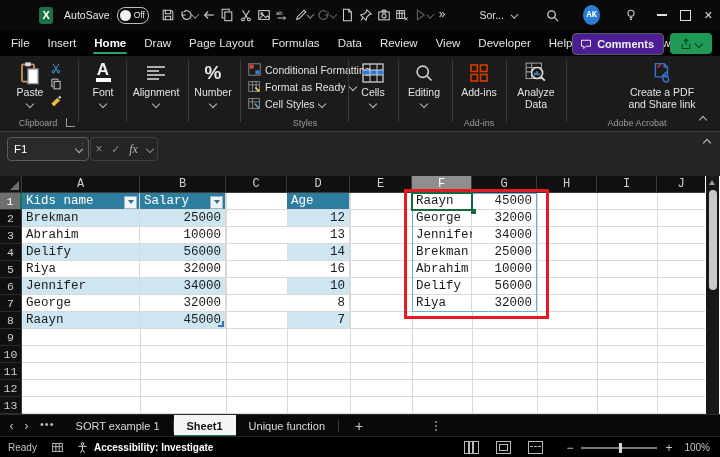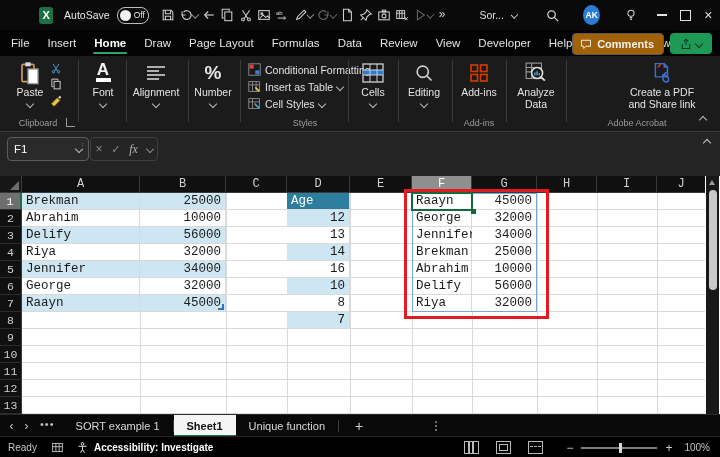--- a/index.html
+++ b/index.html
@@ -18,29 +18,29 @@
   .knob{width:11px;height:11px;border-radius:50%;background:#f2f2f2;margin-left:2px;}
   .toggle .t-lab{font-size:8.5px;color:#e8e8e8;margin-left:3px;}
   .qicon{width:22px;height:22px;display:flex;align-items:center;justify-content:center;color:#d0d0d0;}
   .qicon.dim{color:#676767;}
   .chev{width:5px;height:5px;border-right:1.3px solid currentColor;border-bottom:1.3px solid currentColor;
         transform:rotate(45deg);display:inline-block;}
   .chev.up{transform:rotate(-135deg);}
   .mini-chev{color:#9a9a9a;margin-left:-2px;margin-right:2px;}
   .ttl{font-size:10.5px;color:#e0e0e0;}
   .avatar{width:20px;height:20px;border-radius:50%;background:#2b7cd3;color:#fff;font-size:8.5px;
-          font-weight:bold;display:flex;align-items:center;justify-content:center;}
+          font-weight:bold;display:flex;align-items:center;justify-content:center;font-family:Liberation Mono, monospace;}
   .winbtn{width:28px;height:30px;display:flex;align-items:center;justify-content:center;color:#e0e0e0;font-size:12px;}
   
   .rtabs{position:absolute;left:0;top:30px;width:720px;height:26px;background:#030303;
          display:flex;align-items:center;color:#e3e3e3;font-size:11.5px;}
   .rtab{padding:0 9px;height:26px;display:flex;align-items:center;position:relative;}
   .rtab.active{color:#fff;font-weight:bold;}
   .rtab.active:after{content:"";position:absolute;left:8px;right:8px;bottom:2px;height:2.5px;background:#27a56a;border-radius:2px;}
-  .cmtbtn{position:absolute;right:56px;top:33px;height:20px;padding:0 9px 0 7px;background:#a16207;
+  .cmtbtn{position:absolute;right:56px;top:33px;height:20px;padding:0 9px 0 7px;background:#4c1d95;
           border:1px solid #5a5a5a;border-radius:4px;display:flex;align-items:center;gap:5px;
           color:#f0f0f0;font-size:11px;font-weight:bold;}
   .sharebtn{position:absolute;right:8px;top:33px;height:21px;width:42px;background:#1e9a56;border-radius:4px;
             display:flex;align-items:center;justify-content:center;gap:4px;color:#0b3a1f;}
   
   .ribbon{position:absolute;left:0;top:56px;width:720px;height:75px;background:#1b1b1b;border-bottom:1px solid #000;}
   .gsep{position:absolute;top:4px;height:62px;width:1px;background:#3a3a3a;}
   .bigbtn{position:absolute;top:3px;display:flex;flex-direction:column;align-items:center;color:#e4e4e4;font-size:10.5px;}
   .bigbtn .ic{height:27px;display:flex;align-items:center;justify-content:center;}
   .bigbtn .bchev{margin-top:3px;color:#b9b9b9;}
@@ -348,21 +348,21 @@
         </svg>
       <span>Conditional Formatting</span>
       <span class="chev" style="color:#b9b9b9"></span>
     </div>
     <div class="smallrow" style="left:248px;top:24px">
       <svg width="13" height="13" viewBox="0 0 16 16">
           <rect x="1" y="2" width="13" height="12" fill="none" stroke="#9a9a9a"></rect>
           <path d="M1 6h13M5.5 2v12M10 2v12" stroke="#9a9a9a"></path>
           <path d="M9 9l5 5" stroke="#e8c44a" stroke-width="2"></path>
         </svg>
-      <span>Insert as Table</span>
+      <span>Format as Ready</span>
       <span class="chev" style="color:#b9b9b9"></span>
     </div>
     <div class="smallrow" style="left:248px;top:41px">
       <svg width="13" height="13" viewBox="0 0 16 16">
           <rect x="1" y="2" width="13" height="12" fill="none" stroke="#9a9a9a"></rect>
           <path d="M1 6h13M5.5 2v12" stroke="#9a9a9a"></path>
           <path d="M8 8l6 6" stroke="#4a9fd8" stroke-width="2"></path>
         </svg>
       <span>Cell Styles</span>
       <span class="chev" style="color:#b9b9b9"></span>
@@ -494,20 +494,30 @@
     <div class="vline" style="left:287px"></div>
       <div class="vline" style="left:350px"></div>
     <div class="vline" style="left:412px"></div>
       <div class="vline" style="left:472px"></div>
     <div class="vline" style="left:537px"></div>
       <div class="vline" style="left:597px"></div>
     <div class="vline" style="left:657px"></div>
 
     <div class="abs" style="left:22px;top:17px">
       <div class="cellrow">
+        <div class="cell thead txt" style="width:118px">
+            <span>Kids name</span>
+            <span class="filterbtn"></span>
+          </div>
+        <div class="cell thead txt" style="width:86px">
+            <span>Salary</span>
+            <span class="filterbtn"></span>
+          </div>
+      </div>
+      <div class="cellrow">
         <div class="cell txt band" style="width:118px">Brekman</div>
         <div class="cell num band" style="width:86px">25000</div>
       </div>
       <div class="cellrow">
         <div class="cell txt" style="width:118px">Abrahim</div>
         <div class="cell num" style="width:86px">10000</div>
       </div>
       <div class="cellrow">
         <div class="cell txt band" style="width:118px">Delify</div>
         <div class="cell num band" style="width:86px">56000</div>

